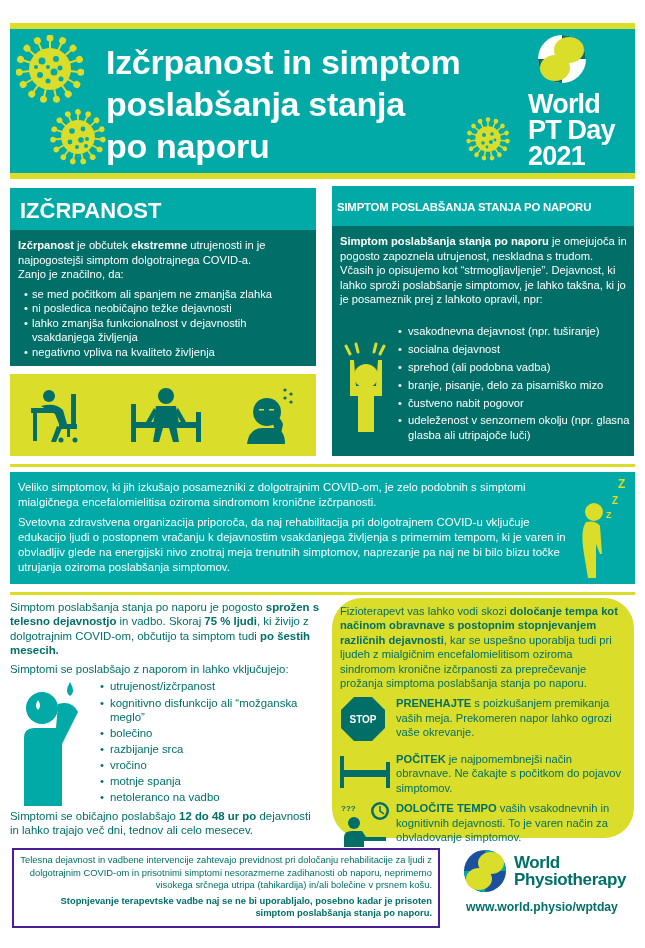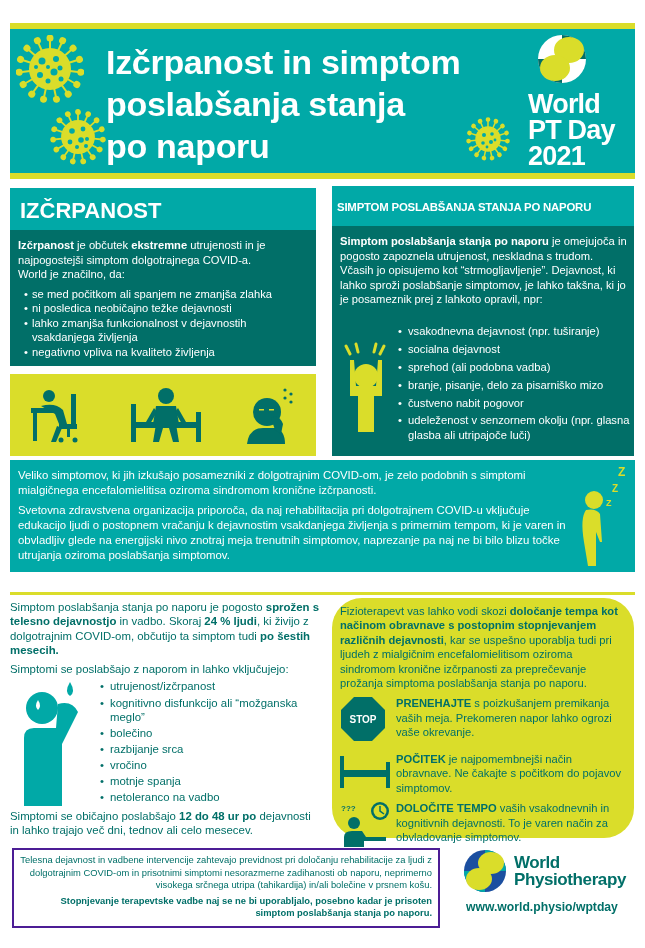--- a/index.html
+++ b/index.html
@@ -25,21 +25,21 @@
   
   .psh-head { left: 332px; top: 186px; width: 302px; height: 40px; background: #01a9a7; color: #fff; font-weight: bold; font-size: 11.4px; padding: 15px 0 0 5px; letter-spacing: -0.2px; }
   .psh-body { left: 332px; top: 226px; width: 302px; height: 230px; background: #016f68; color: #fff; font-size: 11.2px; line-height: 14.5px; padding: 8px 6px 0 8px; }
   .psh-body ul { list-style: none; position: absolute; left: 66px; top: 98px; width: 232px; }
   .psh-body li { position: relative; padding-left: 10px; margin-bottom: 3.4px; }
   .psh-body li::before { content: "•"; position: absolute; left: 0; }
 
   .divider { height: 3px; background: #dadd2a; }
 
   
-  .mid { left: 10px; top: 460px; width: 625px; height: 112px; background: #01a9a7; color: #fff; font-size: 11.4px; line-height: 14.7px; padding: 8px 60px 0 8px; }
+  .mid { left: 10px; top: 472px; width: 625px; height: 112px; background: #01a9a7; color: #fff; font-size: 11.4px; line-height: 14.7px; padding: 8px 60px 0 8px; }
   .mid p + p { margin-top: 6px; }
 
   
   .ll { left: 10px; top: 600px; width: 310px; color: #016f68; font-size: 11.4px; line-height: 14.3px; }
   .ll b { font-weight: bold; }
   .ll .sub { margin-top: 5px; }
   .ll ul { list-style: none; margin-left: 90px; margin-top: 3px; }
   .ll li { position: relative; padding-left: 10px; margin-bottom: 1.8px; }
   .ll li::before { content: "•"; position: absolute; left: 0; }
   .ll .end { margin-top: 4px; }
@@ -176,21 +176,21 @@
     <div>World</div>
     <div>PT Day</div>
     <div class="yr">2021</div>
   </div>
 </div>
 
 <div class="abs izc-head">IZČRPANOST</div>
 <div class="abs izc-body">
   <div>
     <b>Izčrpanost</b><span> je občutek </span><b>ekstremne</b><span> utrujenosti in je najpogostejši simptom dolgotrajnega COVID-a.</span>
-    <div>World je značilno, da:</div>
+    <div>Zanjo je značilno, da:</div>
   </div>
   <ul>
     <li>se med počitkom ali spanjem ne zmanjša zlahka</li>
     <li>ni posledica neobičajno težke dejavnosti</li>
     <li>lahko zmanjša funkcionalnost v dejavnostih vsakdanjega življenja</li>
     <li>negativno vpliva na kvaliteto življenja</li>
   </ul>
 </div>
 
 <div class="abs icons-box">
@@ -268,21 +268,21 @@
         <text x="32" y="30" font-size="10">Z</text>
         <text x="26" y="44" font-size="9">Z</text>
       </g>
     <circle cx="14" cy="38" r="9" fill="#dadd2a"></circle>
     <path d="M6 48 Q0 56 4 80 L8 104 L16 104 L16 70 L20 80 L22 80 L20 52 Q16 46 6 48 Z" fill="#dadd2a"></path>
   </svg>
 </div>
 
 <div class="abs ll">
   <div>
-    <span>Simptom poslabšanja stanja po naporu je pogosto </span><b>sprožen s telesno dejavnostjo</b><span> in vadbo. Skoraj </span><b>24 % ljudi</b><span>, ki živijo z dolgotrajnim COVID-om, občutijo ta simptom tudi </span><b>po šestih  mesecih.</b>
+    <span>Simptom poslabšanja stanja po naporu je pogosto </span><b>sprožen s telesno dejavnostjo</b><span> in vadbo. Skoraj </span><b>75 % ljudi</b><span>, ki živijo z dolgotrajnim COVID-om, občutijo ta simptom tudi </span><b>po šestih  mesecih.</b>
   </div>
   <div class="sub">Simptomi se poslabšajo z naporom in lahko vključujejo:</div>
   <svg class="abs" style="left:8px;top:82px" width="82" height="124" viewBox="0 0 82 124" fill="#01a9a7">
     <path d="M52 0 Q46 10 52 14 Q58 10 52 0 Z"></path>
     <circle cx="24" cy="26" r="16"></circle>
     <path d="M20 18 Q16 24 20 28 Q24 24 20 18 Z" fill="#ffffff"></path>
     <path d="M40 22 Q54 18 60 30 L44 62 L44 124 L6 124 L6 56 Q6 46 16 46 L38 46 Z"></path>
   </svg>
   <ul>
     <li>utrujenost/izčrpanost</li>

